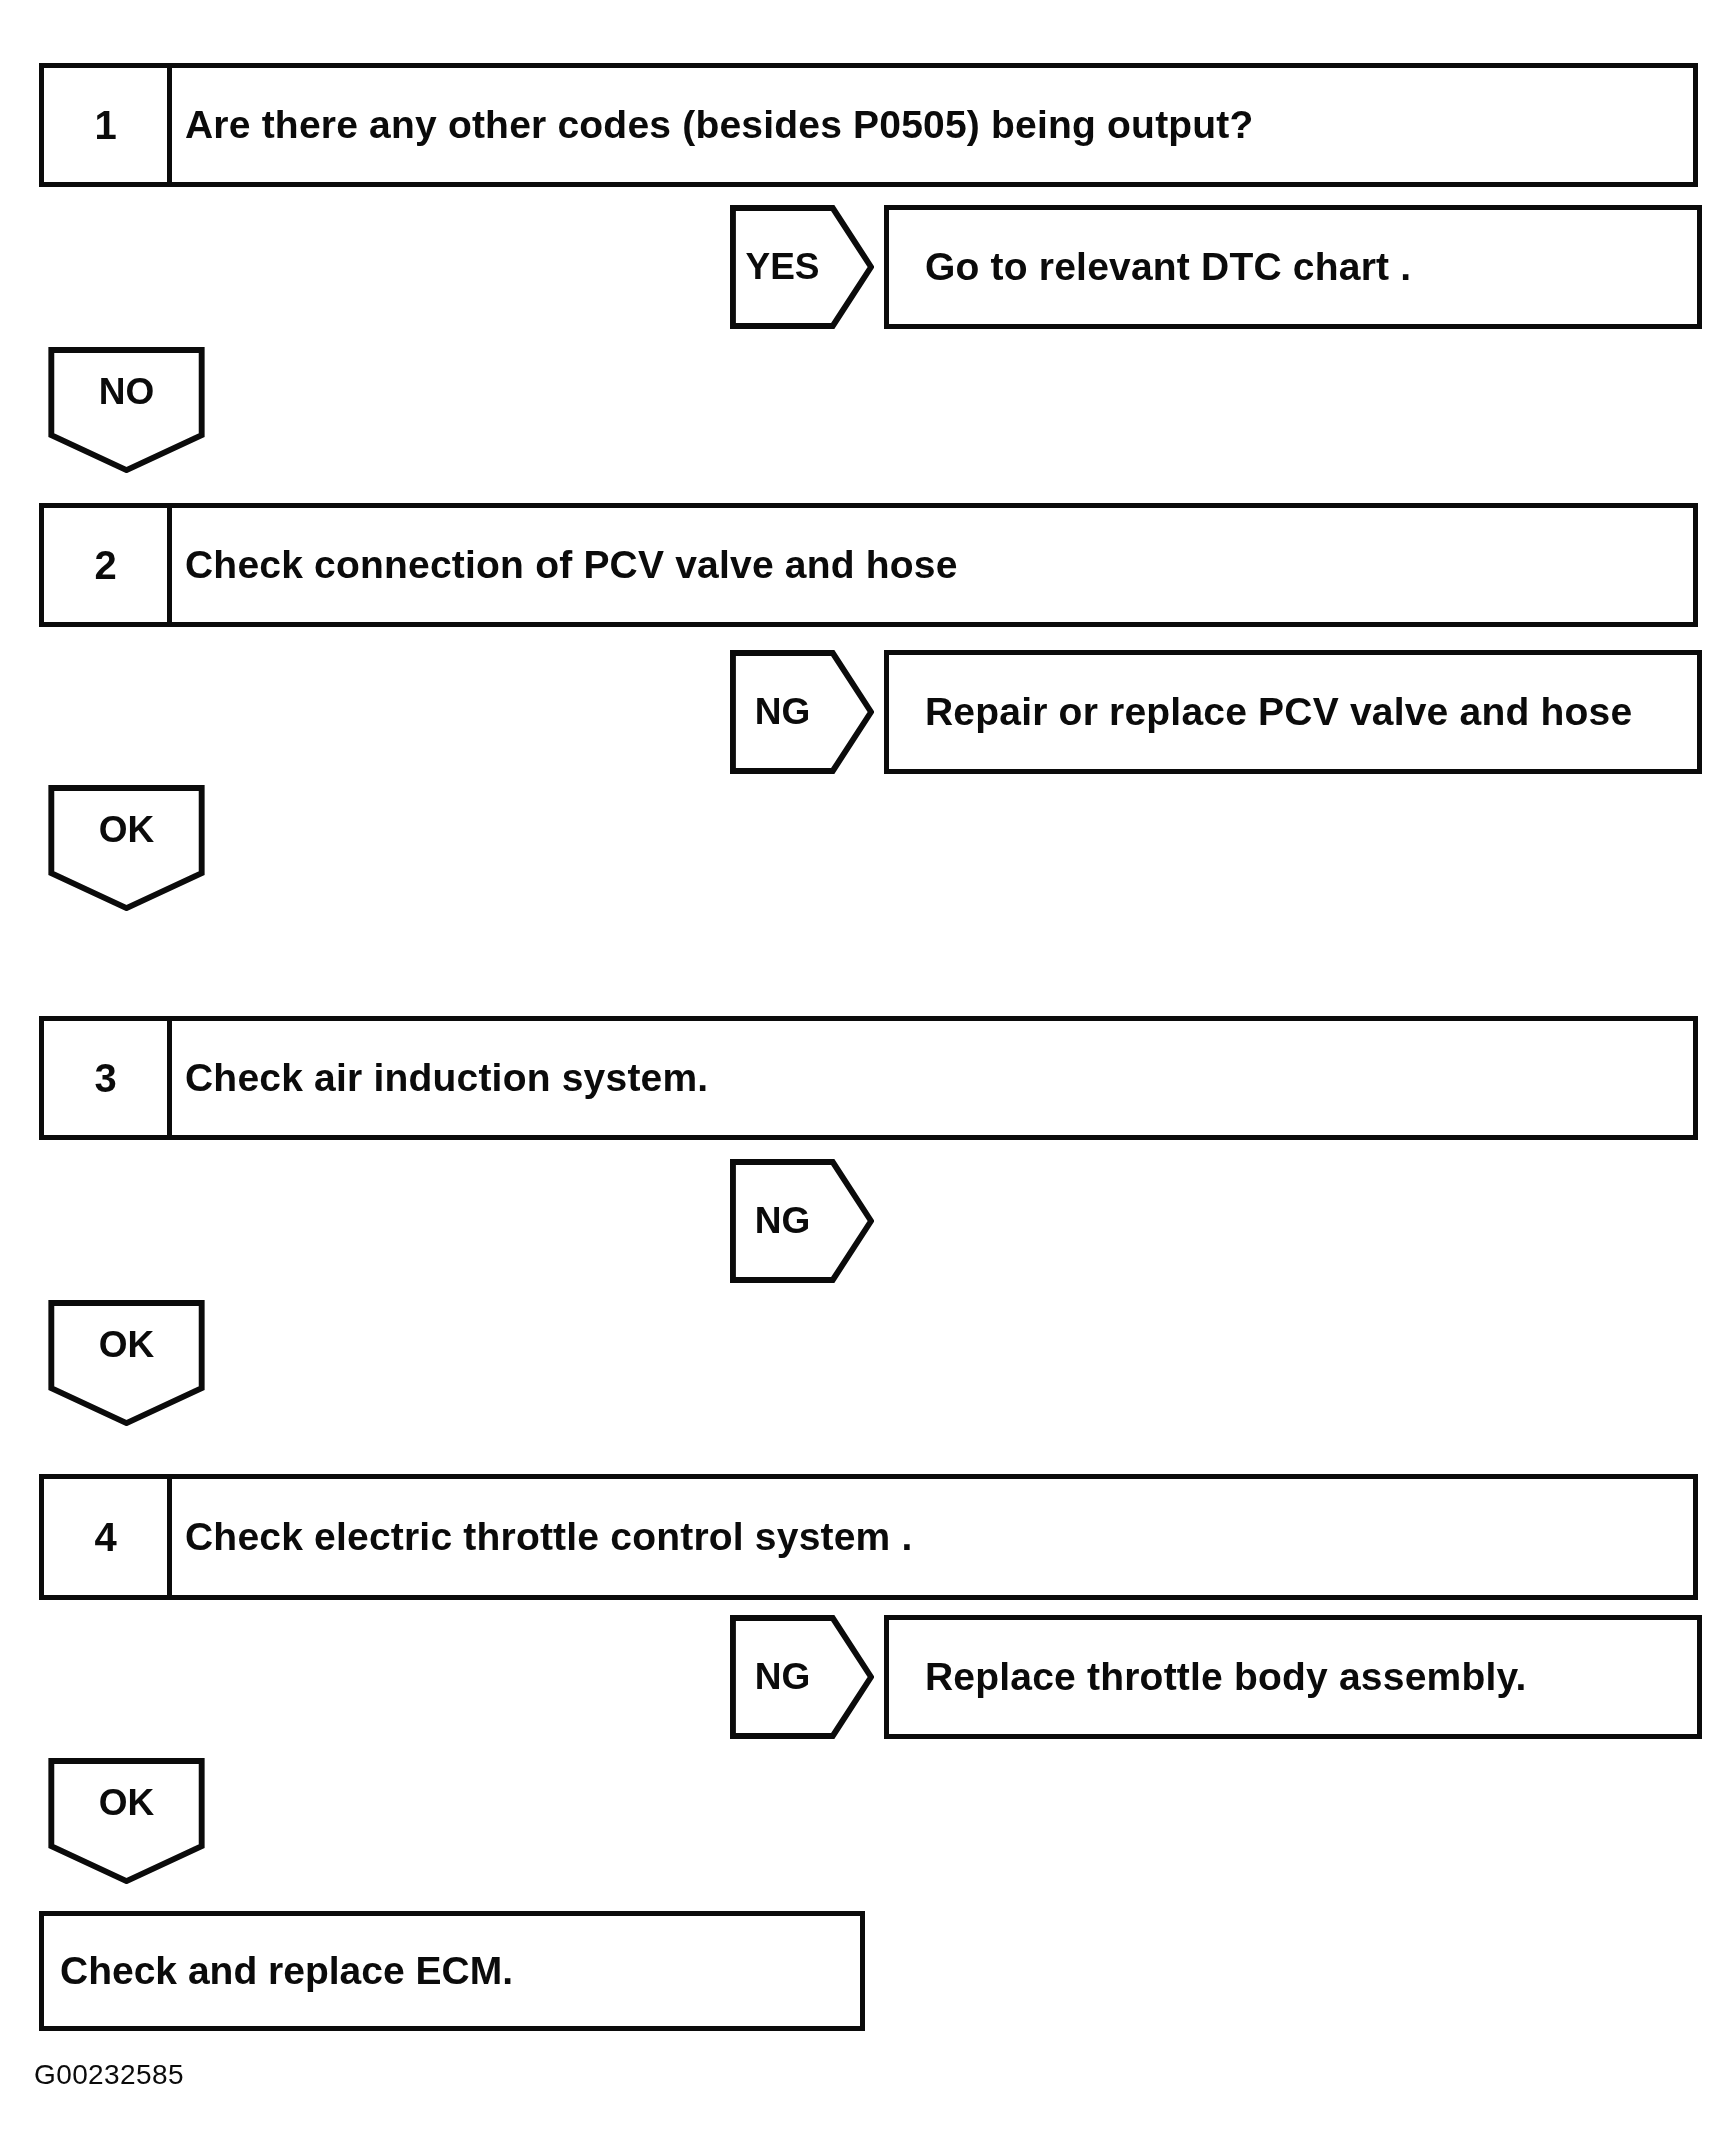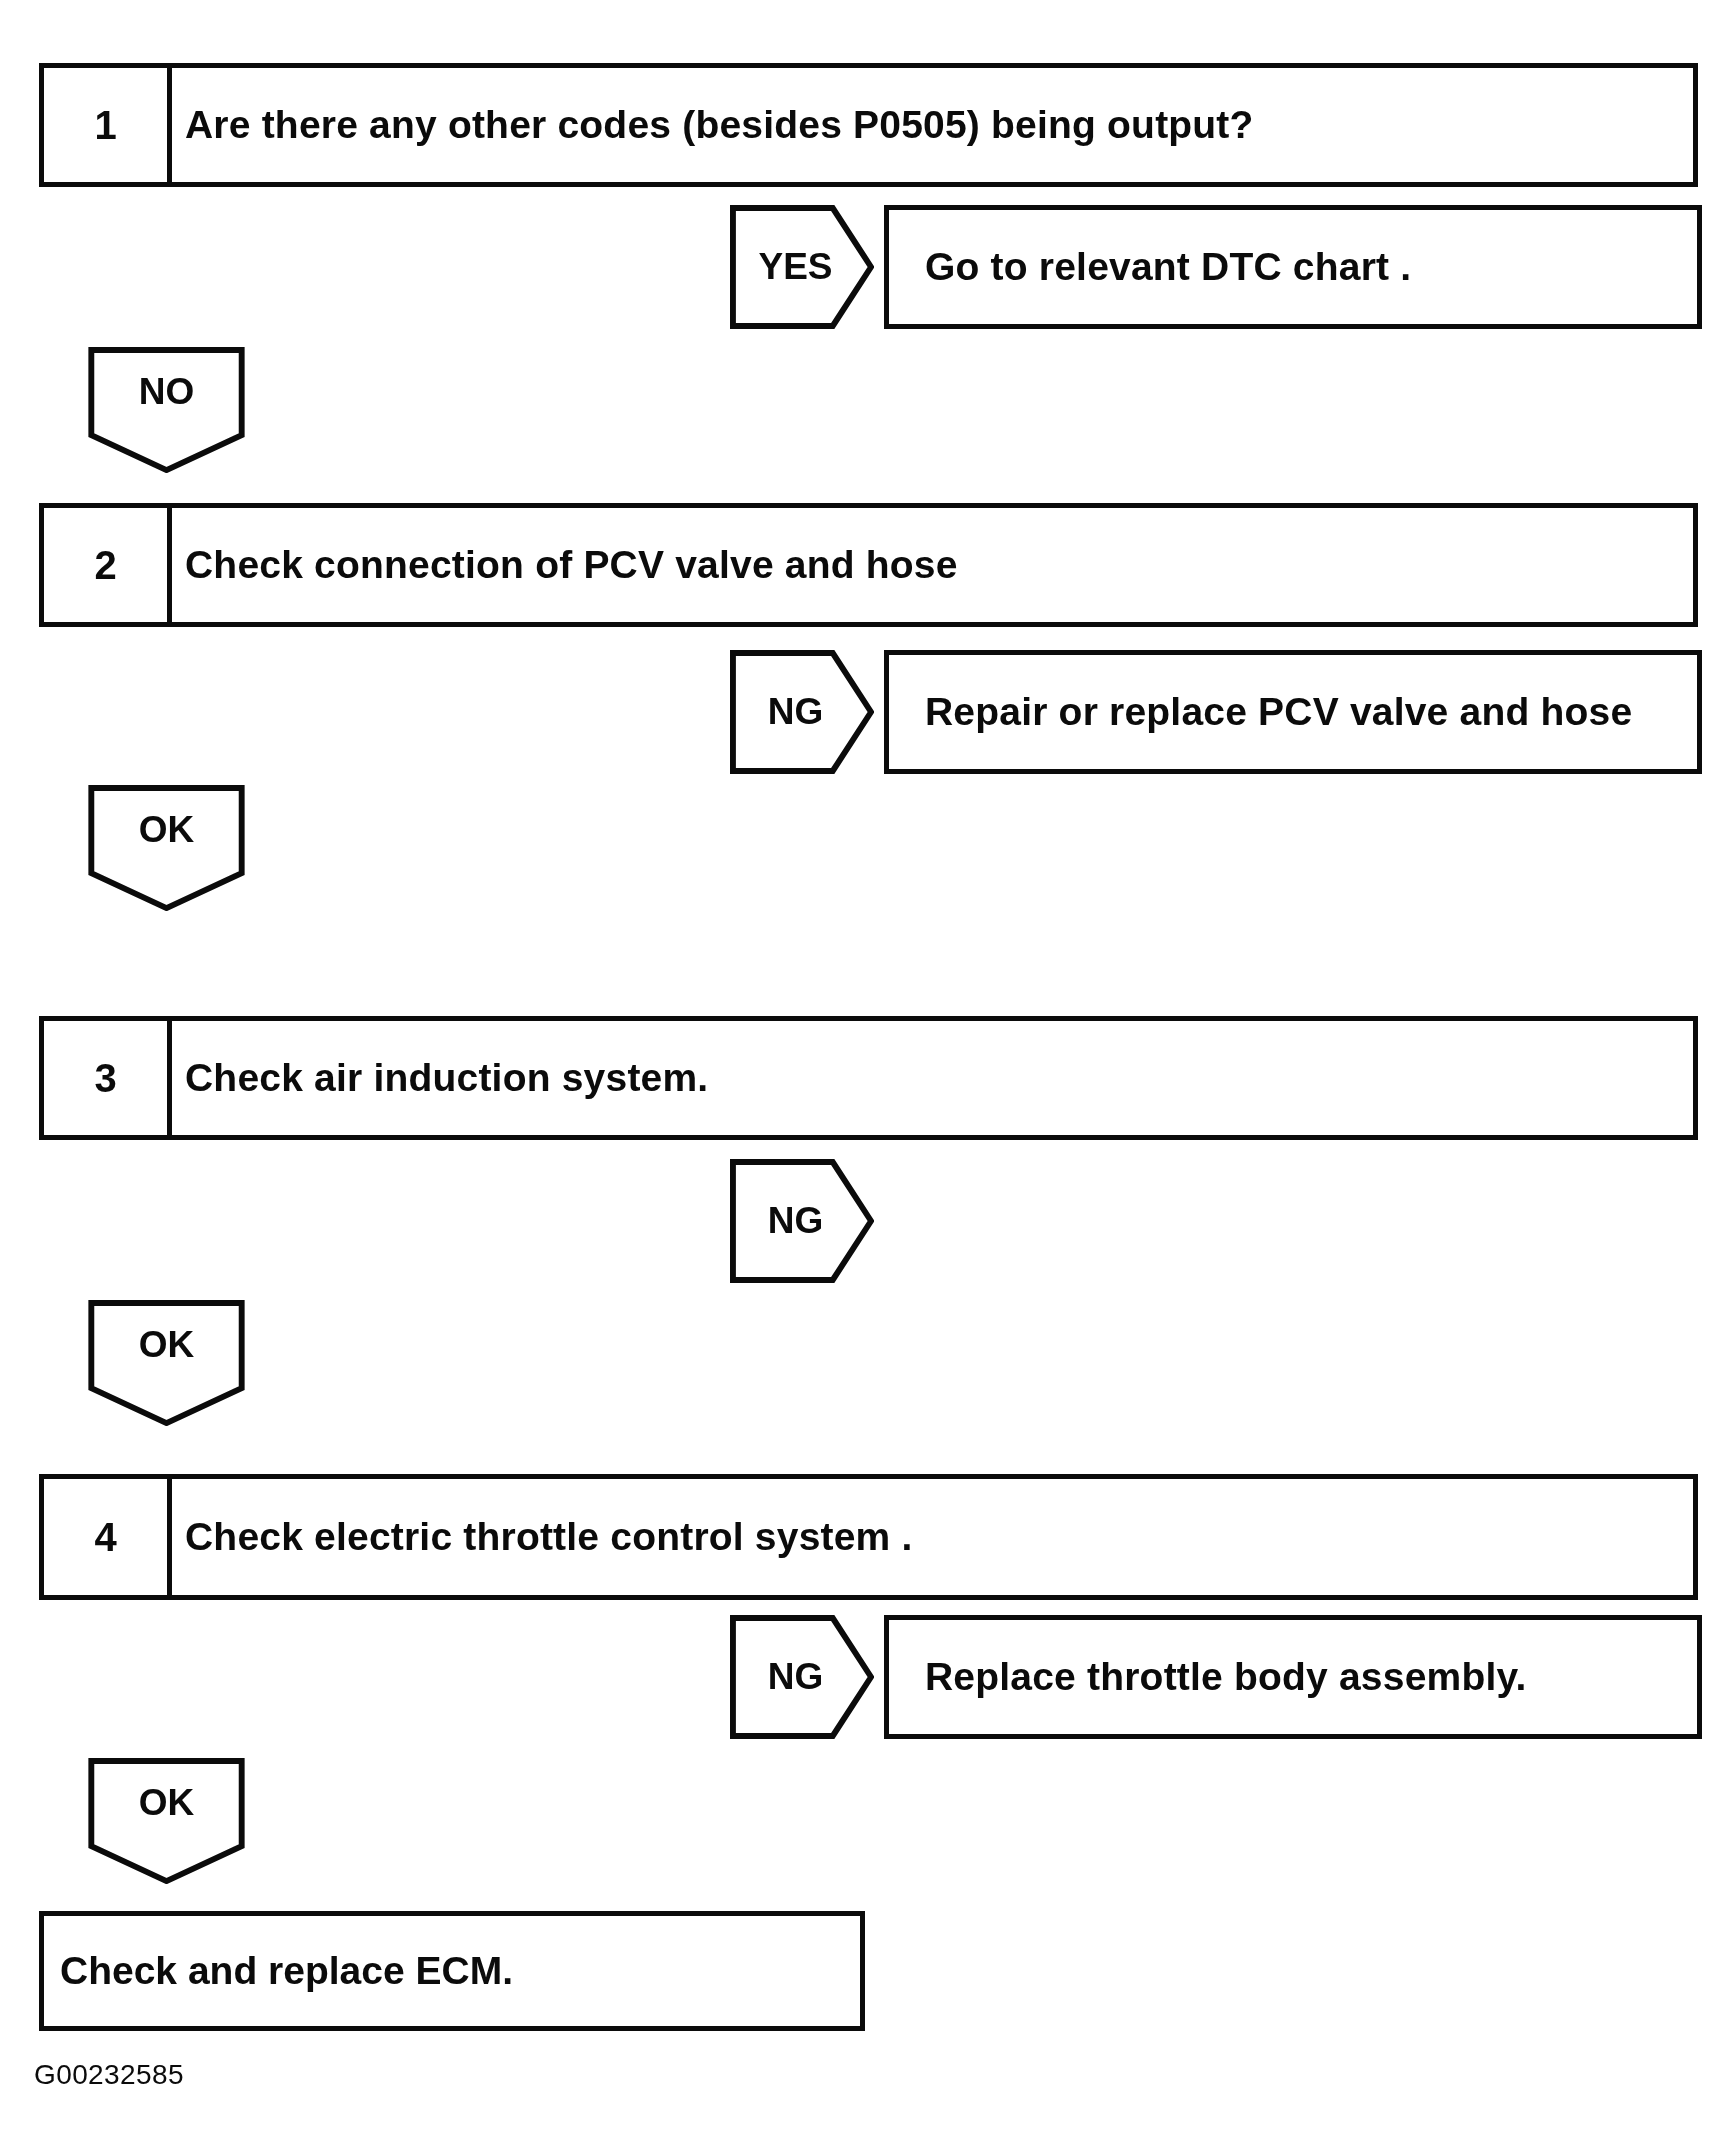--- a/index.html
+++ b/index.html
@@ -87,29 +87,27 @@
   .ptr .lbl {
     position: absolute;
     left: 0; top: 0;
     width: 105px;
     height: 100%;
     display: flex;
     align-items: center;
     justify-content: center;
     font-weight: 700;
     font-size: 37px;
-    padding-left: 13px;
   }
   
   .ptd {
     position: absolute;
     left: 38px;
     width: 177px;
     height: 126px;
-    margin-left: 40px;
   }
   .ptd svg {
     position: absolute;
     left: 0; top: 0;
     width: 100%; height: 100%;
     display: block;
   }
   .ptd .lbl {
     position: absolute;
     left: 0; top: 0;

